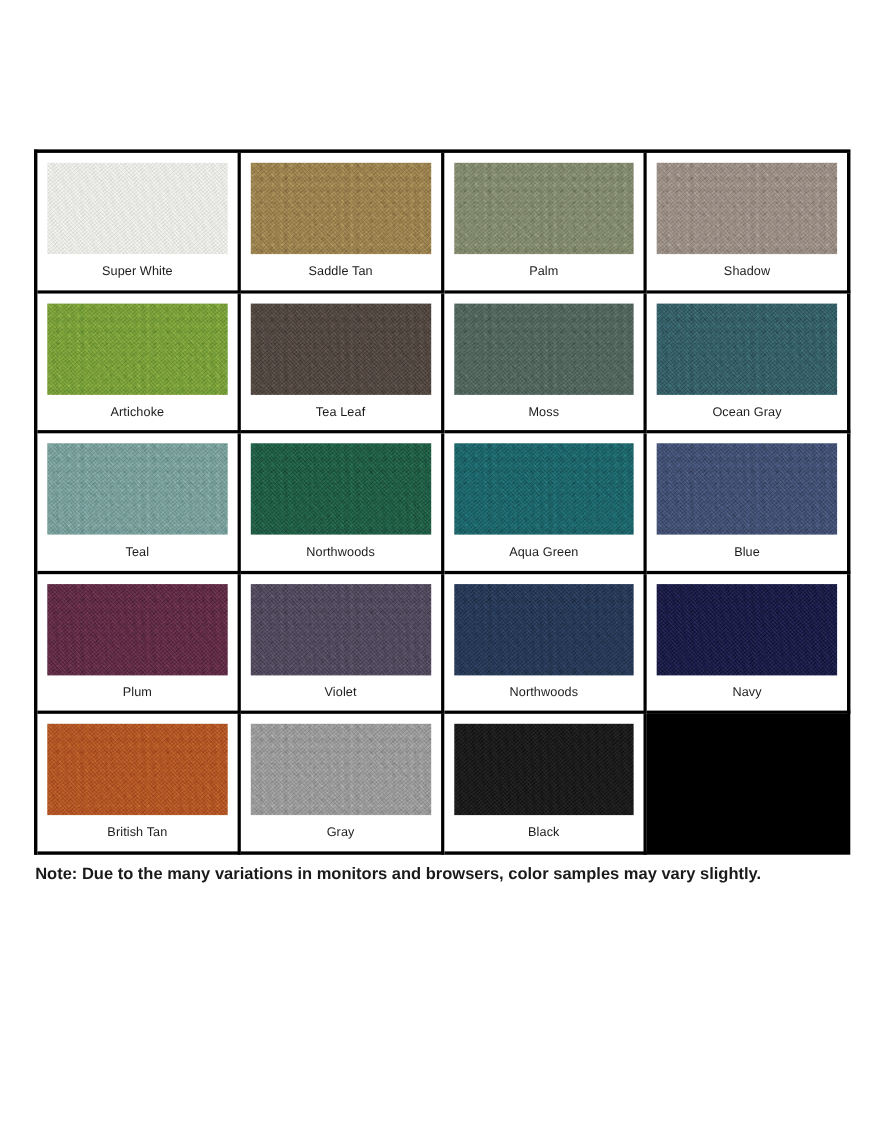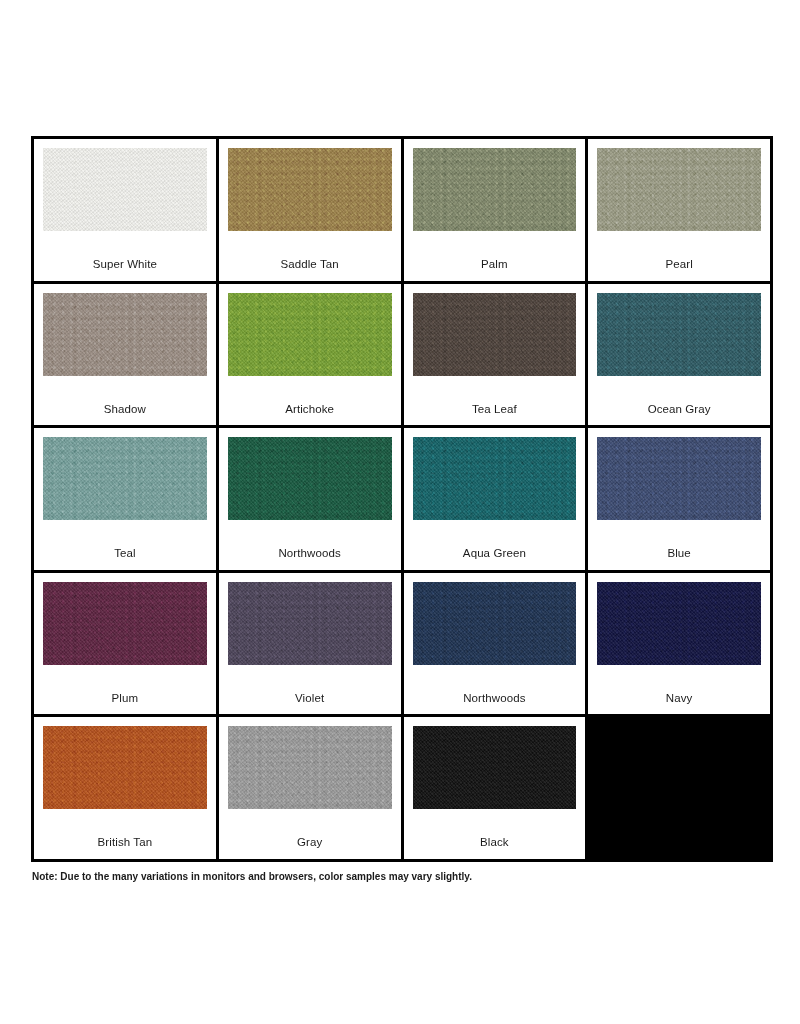--- a/index.html
+++ b/index.html
@@ -40,21 +40,20 @@
 
   .swatch-cell {
     border-right: 3px solid #000;
     border-bottom: 3px solid #000;
     background: #ffffff;
     padding: 9px 9px 0 9px;
     box-sizing: border-box;
     display: flex;
     flex-direction: column;
     align-items: center;
-    gap: 17px;
   }
 
   .swatch-chip {
     position: relative;
     width: 100%;
     height: 83px;
     overflow: hidden;
     background-repeat: repeat;
   }
 
@@ -94,21 +93,21 @@
     letter-spacing: 0.1px;
     white-space: nowrap;
   }
 
   
   #note-row {
     margin-top: 9px;
     padding-left: 1px;
   }
   #note-text {
-    font-size: 10px;
+    font-size: 15px;
     font-weight: bold;
     color: #1a1a1a;
     line-height: 1.2;
     white-space: nowrap;
   }
 </style>
 </head>
 <body>
 
 <div id="page">
@@ -131,46 +130,46 @@
           <div class="swatch-label">Saddle Tan</div>
         </div>
         <div class="swatch-cell">
           <div class="swatch-chip" style="background-color: rgb(128, 136, 106);">
             <div class="grain"></div>
             <div class="grain2"></div>
           </div>
           <div class="swatch-label">Palm</div>
         </div>
         <div class="swatch-cell">
-          <div class="swatch-chip" style="background-color: rgb(154, 155, 132);">
-            <div class="grain"></div>
-            <div class="grain2"></div>
-          </div>
-          <div class="swatch-label">Pearl</div>
-        </div>
-        <div class="swatch-cell">
           <div class="swatch-chip" style="background-color: rgb(154, 141, 131);">
             <div class="grain"></div>
             <div class="grain2"></div>
           </div>
           <div class="swatch-label">Shadow</div>
         </div>
         <div class="swatch-cell">
           <div class="swatch-chip" style="background-color: rgb(118, 160, 50);">
             <div class="grain"></div>
             <div class="grain2"></div>
           </div>
           <div class="swatch-label">Artichoke</div>
         </div>
         <div class="swatch-cell">
           <div class="swatch-chip" style="background-color: rgb(76, 65, 58);">
             <div class="grain"></div>
             <div class="grain2"></div>
           </div>
           <div class="swatch-label">Tea Leaf</div>
+        </div>
+        <div class="swatch-cell">
+          <div class="swatch-chip" style="background-color: rgb(76, 97, 88);">
+            <div class="grain"></div>
+            <div class="grain2"></div>
+          </div>
+          <div class="swatch-label">Moss</div>
         </div>
         <div class="swatch-cell">
           <div class="swatch-chip" style="background-color: rgb(45, 90, 99);">
             <div class="grain"></div>
             <div class="grain2"></div>
           </div>
           <div class="swatch-label">Ocean Gray</div>
         </div>
         <div class="swatch-cell">
           <div class="swatch-chip" style="background-color: rgb(118, 160, 156);">

